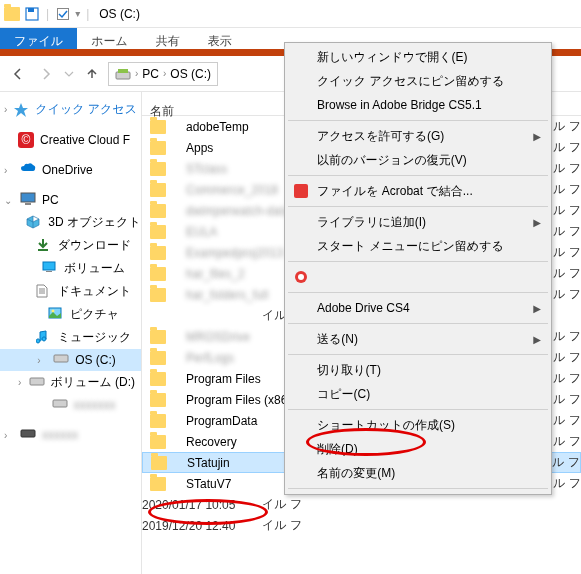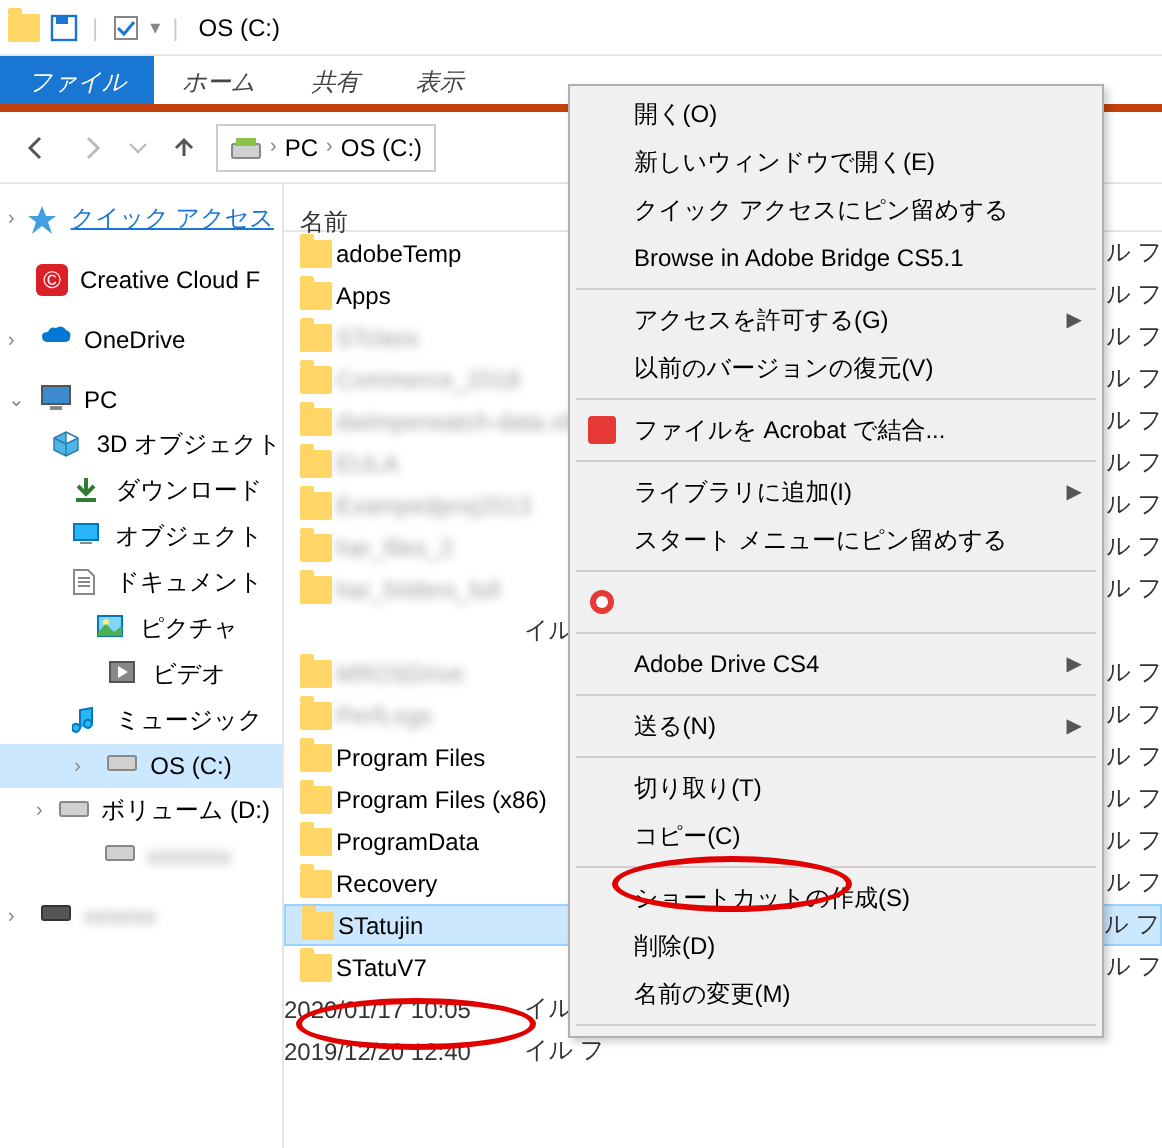--- a/index.html
+++ b/index.html
@@ -2,21 +2,21 @@
 <html><head>
 <meta charset="utf-8">
 <style>
 * { margin: 0; padding: 0; box-sizing: border-box; font-family: "Meiryo", "Segoe UI", sans-serif; font-size: 12px; }
 body { background: #fff; width: 581px; height: 574px; overflow: hidden; position: relative; }
 
 .titlebar { height: 28px; background: #fff; border-bottom: 1px solid #e5e5e5; display: flex; align-items: center; padding: 0 4px; gap: 4px; }
 .titlebar .icon { width: 16px; height: 16px; display: flex; align-items: center; justify-content: center; }
 .titlebar .sep { color: #ccc; margin: 0 2px; }
 
-.ribbon-tabs { height: 28px; display: flex; align-items: stretch; border-bottom: 4px solid #c2410c; font-style: italic; }
+.ribbon-tabs { height: 28px; display: flex; align-items: stretch; border-bottom: 7px solid #c2410c; }
 .ribbon-tab { padding: 5px 14px; color: #444; }
 .ribbon-tab.file { background: #1976d2; color: #fff; }
 .navbar { height: 36px; display: flex; align-items: center; padding: 0 6px; gap: 4px; border-bottom: 1px solid #e5e5e5; }
 .nav-btn { width: 24px; height: 24px; display: flex; align-items: center; justify-content: center; color: #555; }
 .nav-btn.disabled { color: #bbb; }
 .addr { display: flex; align-items: center; gap: 4px; border: 1px solid #ccc; height: 24px; padding: 0 6px; flex: 0 0 auto; }
 .addr .chev { color: #888; font-size: 10px; }
 
 .main { display: flex; height: calc(100% - 92px); }
 .sidebar { width: 142px; border-right: 1px solid #e5e5e5; padding-top: 6px; overflow: hidden; }
@@ -26,38 +26,38 @@
 .tree-icon { width: 16px; height: 16px; flex-shrink: 0; }
 .tree-exp { width: 10px; color: #888; font-size: 10px; margin-left: -14px; }
 
 .content { flex: 1; overflow: hidden; }
 .col-header { display: flex; border-bottom: 1px solid #e5e5e5; height: 24px; align-items: center; color: #333; }
 .col-header .col { padding: 0 8px; margin-top: 16px; }
 .col-header .col.name { width: 280px; }
 .file-list { }
 .file-row { display: flex; align-items: center; height: 21px; }
 .file-row.sel { background: #cce8ff; border: 1px solid #99d1ff; }
-.file-row .fname { display: flex; align-items: center; gap: 2px; width: 280px; padding-left: 8px; }
+.file-row .fname { display: flex; align-items: center; gap: 20px; width: 280px; padding-left: 8px; }
 .file-row .fdate { width: 120px; color: #333; }
 .file-row .ftype { color: #333; white-space: nowrap; }
 .folder-icon { width: 16px; height: 14px; background: #ffd666; border-radius: 1px; position: relative; flex-shrink: 0; }
 .folder-icon::before { content: ""; position: absolute; top: -3px; left: 0; width: 7px; height: 3px; background: #ffd666; border-radius: 1px 1px 0 0; }
 .blur { color: transparent; text-shadow: 0 0 5px #999; }
 
 .context-menu { position: absolute; left: 284px; top: 42px; width: 268px; background: #f0f0f0; border: 1px solid #b0b0b0; box-shadow: 2px 2px 4px rgba(0,0,0,0.2); z-index: 100; padding: 2px; }
 .menu-item { display: flex; align-items: center; height: 24px; padding: 0 20px 0 30px; color: #000; position: relative; }
 .menu-item .arrow { position: absolute; right: 8px; color: #555; font-size: 10px; }
 .menu-item .micon { position: absolute; left: 6px; width: 16px; height: 16px; display: flex; align-items: center; justify-content: center; }
 .menu-sep { height: 1px; background: #d0d0d0; margin: 3px 1px; }
 
 .ellipse { position: absolute; border: 3px solid #e00000; border-radius: 50%; pointer-events: none; z-index: 200; }
 .ellipse.e1 { left: 306px; top: 428px; width: 120px; height: 28px; }
 .ellipse.e2 { left: 148px; top: 499px; width: 120px; height: 26px; }
 
-.sb-quick { color: #1976d2; text-decoration: underline; }
+.sb-quick { color: #1976d2; }
 svg { display: block; }
 </style>
 </head>
 <body>
 
 <div class="titlebar">
   <span class="icon">
       <span class="folder-icon"></span>
     </span>
   <span class="icon">
@@ -179,21 +179,21 @@
         </span>
         <span>ダウンロード</span>
       </div>
     <div class="tree-item lvl1">
         <span class="tree-icon">
           <svg width="14" height="12">
             <rect x="1" y="1" width="12" height="8" fill="#29b6f6" stroke="#0277bd"></rect>
             <rect x="4" y="10" width="6" height="1" fill="#888"></rect>
           </svg>
         </span>
-        <span>オブジェクト</span>
+        <span>ボリューム</span>
       </div>
     <div class="tree-item lvl1">
         <span class="tree-icon">
           <svg width="12" height="14">
             <path d="M1 1 L8 1 L11 4 L11 13 L1 13 Z" fill="#fff" stroke="#888"></path>
             <path d="M3 5 L9 5 M3 7 L9 7 M3 9 L9 9" stroke="#888"></path>
           </svg>
         </span>
         <span>ドキュメント</span>
       </div>
@@ -202,29 +202,20 @@
           <svg width="14" height="12">
             <rect x="1" y="1" width="12" height="10" fill="#81d4fa" stroke="#0277bd"></rect>
             <circle cx="5" cy="4" r="1.5" fill="#fff176"></circle>
             <path d="M1 9 L5 5 L9 9 L13 6 L13 11 L1 11 Z" fill="#4caf50"></path>
           </svg>
         </span>
         <span>ピクチャ</span>
       </div>
     <div class="tree-item lvl1">
         <span class="tree-icon">
-          <svg width="14" height="12">
-            <rect x="1" y="1" width="12" height="10" fill="#888" stroke="#555"></rect>
-            <path d="M5 3 L10 6 L5 9 Z" fill="#fff"></path>
-          </svg>
-        </span>
-        <span>ビデオ</span>
-      </div>
-    <div class="tree-item lvl1">
-        <span class="tree-icon">
           <svg width="12" height="14">
             <path d="M4 11 A2 2 0 1 1 4 10.9 M4 11 L4 2 L10 1 L10 9 A2 2 0 1 1 10 8.9" fill="#29b6f6" stroke="#0277bd"></path>
           </svg>
         </span>
         <span>ミュージック</span>
       </div>
     <div class="tree-item lvl1 sel">
         <span class="tree-exp">›</span>
         <span class="tree-icon">
           <svg width="16" height="12">
@@ -413,23 +404,20 @@
         </div>
         <div class="file-row">
           <div class="fdate">2019/12/20 12:40</div>
           <div class="ftype">イル フ</div>
         </div>
       </div>
   </div>
 </div>
 
 <div class="context-menu">
-  <div class="menu-item">
-      <span>開く(O)</span>
-    </div>
   <div class="menu-item">
       <span>新しいウィンドウで開く(E)</span>
     </div>
   <div class="menu-item">
       <span>クイック アクセスにピン留めする</span>
     </div>
   <div class="menu-item">
       <span>Browse in Adobe Bridge CS5.1</span>
     </div>
   <div class="menu-sep"></div>

